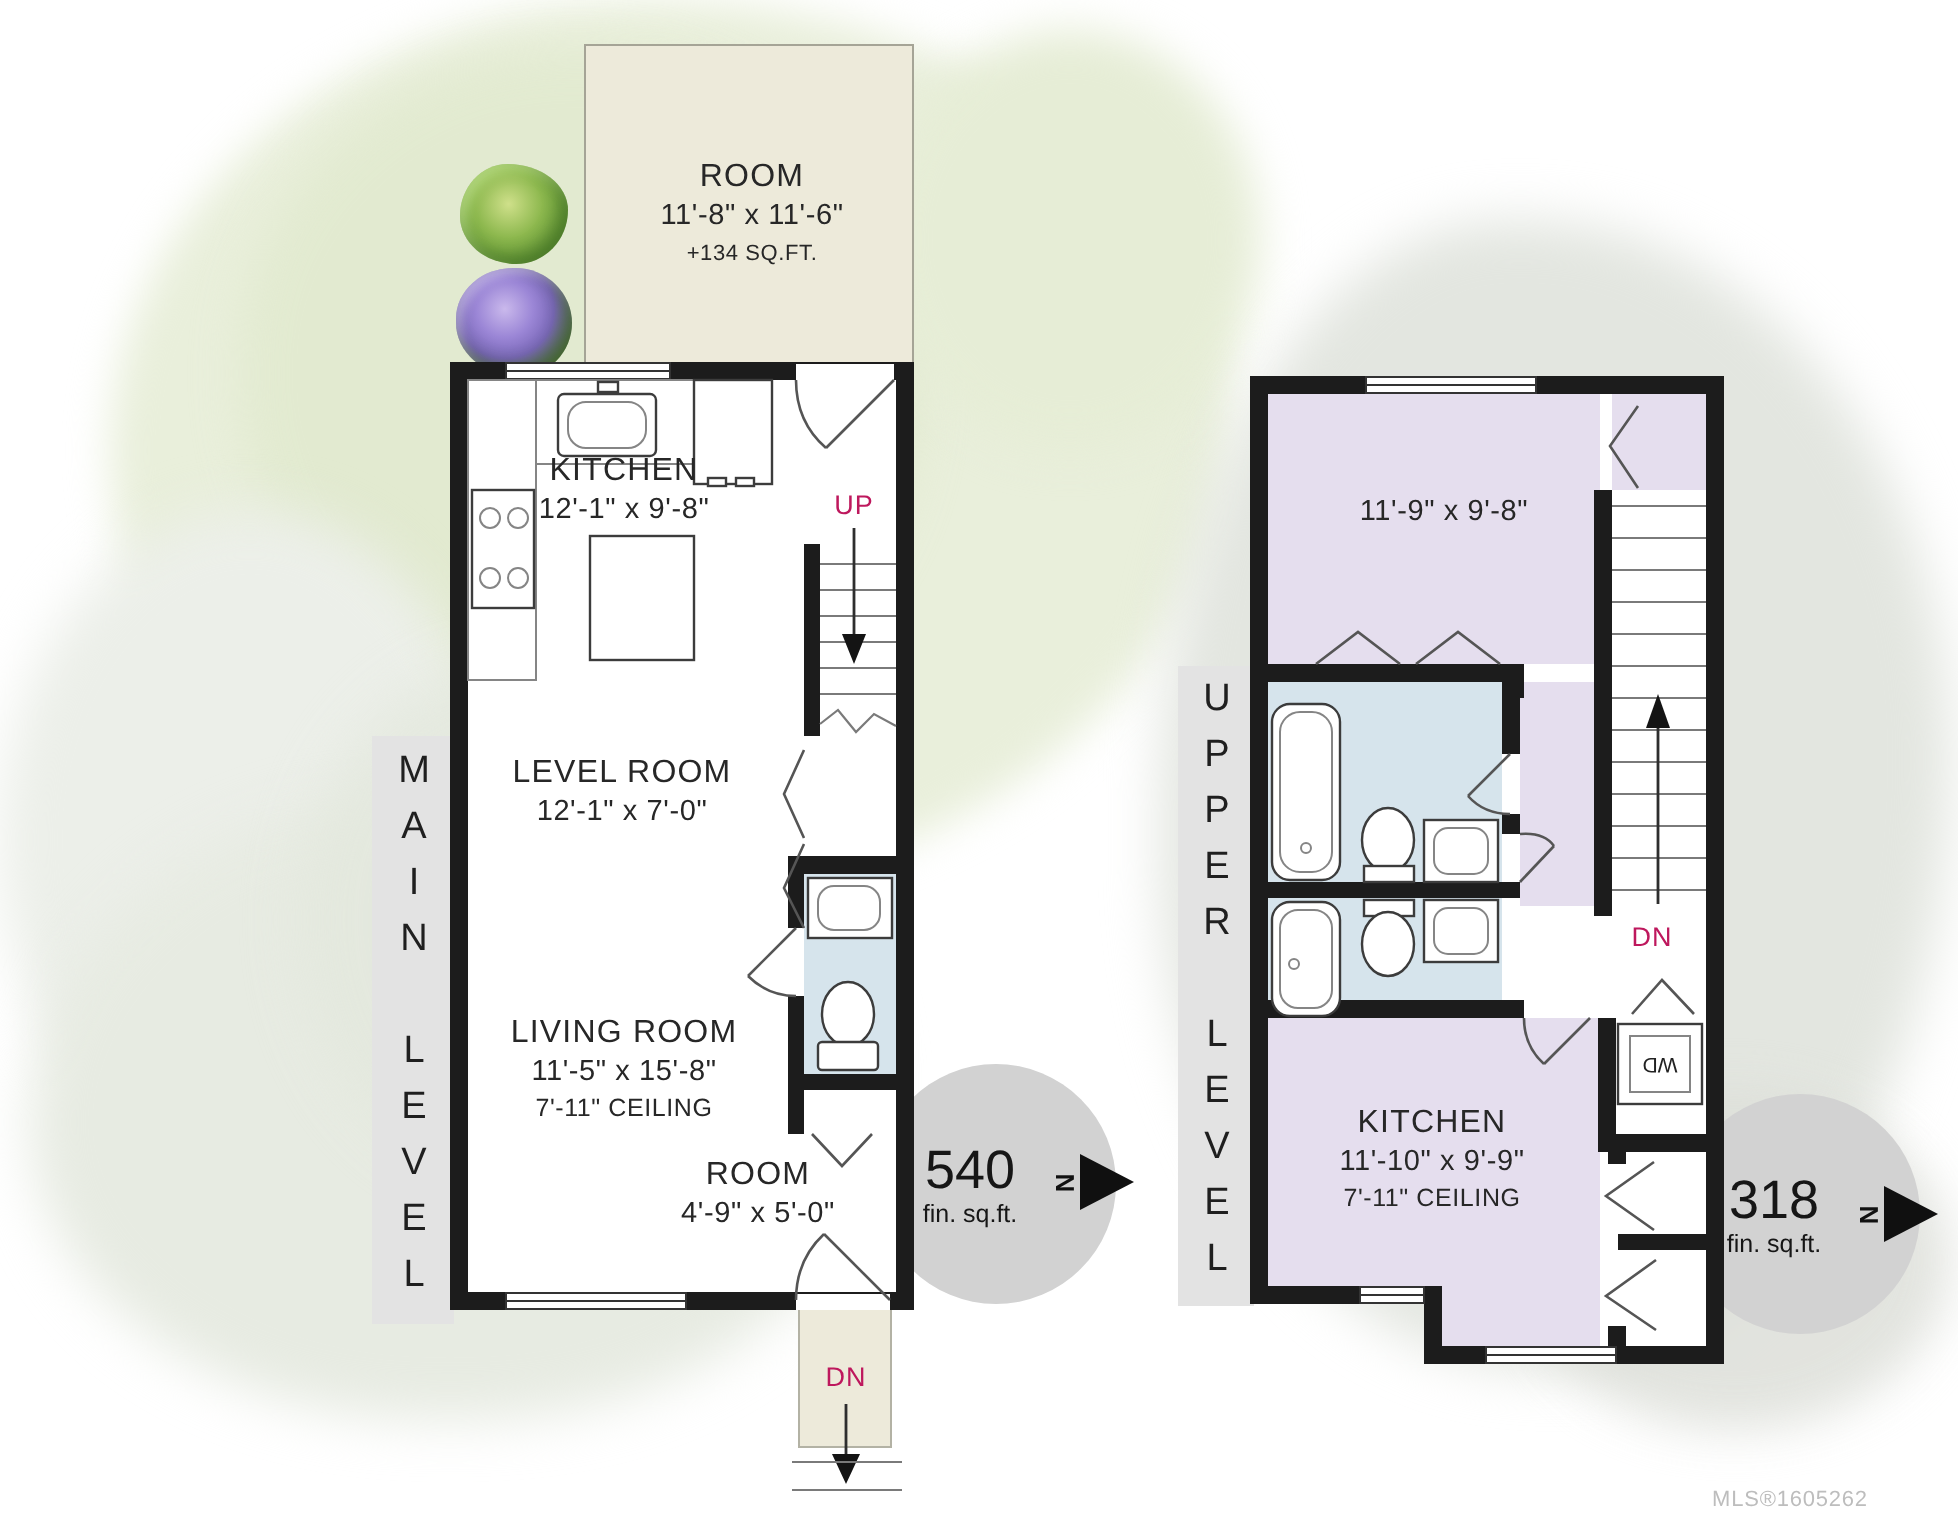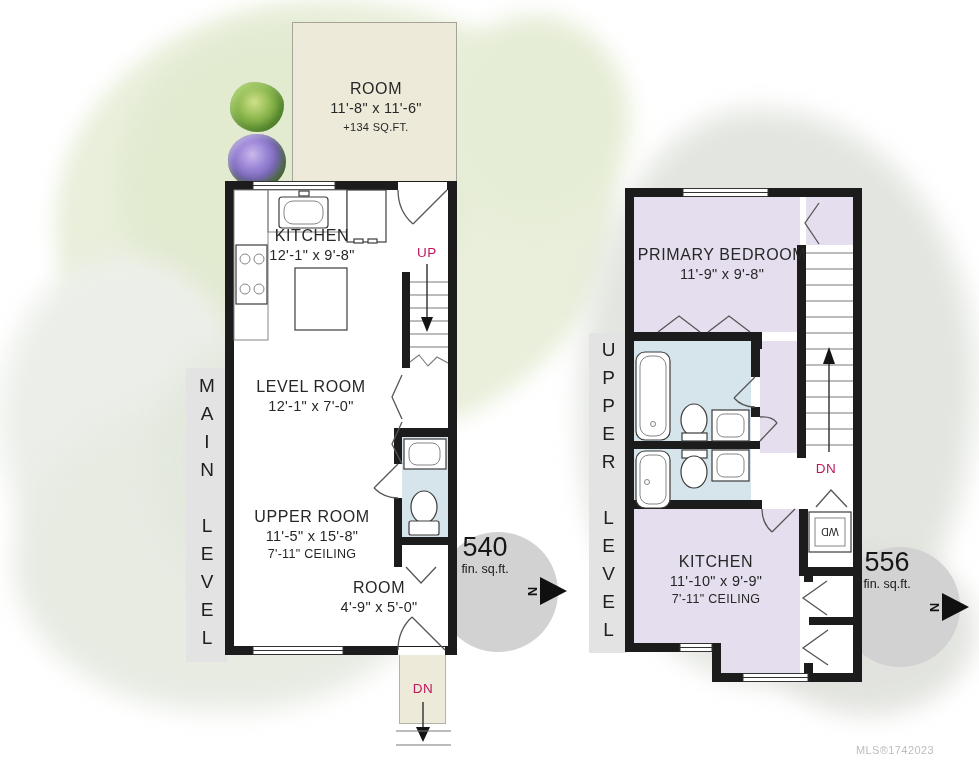--- a/index.html
+++ b/index.html
@@ -21,21 +21,21 @@
   .room-label{position:absolute;z-index:3;transform:translateX(-50%);text-align:center;white-space:nowrap;color:#272727}
   .rname{font-size:16px;letter-spacing:.6px}
   .rdims{font-size:14.5px;letter-spacing:.3px;margin-top:2px}
   .rceil{font-size:12.5px;letter-spacing:.3px;margin-top:3px}
   .rarea{font-size:11px;letter-spacing:.3px;margin-top:5px}
   .small-label{position:absolute;z-index:3;font-size:13.5px;color:#be185d;transform:translateX(-50%);letter-spacing:.5px}
   .patio{position:absolute;left:292px;top:22px;width:165px;height:160px;background:var(--patio-fill,#edeada);border:1px solid #a5a496;z-index:1}
   .stoop{position:absolute;left:399px;top:655px;width:47px;height:69px;background:var(--patio-fill,#edeada);border:1px solid #b3b2a4;border-top:none;z-index:1}
   .level-bar{position:absolute;background:var(--level-bar-fill,#e3e3e3);z-index:1;display:flex;align-items:center;justify-content:center}
   .level-bar span{writing-mode:vertical-rl;text-orientation:upright;font-size:19px;letter-spacing:7px;color:#1f1f1f}
-  .badge{position:absolute;width:120px;height:120px;border-radius:50%;background:var(--badge-fill,#d2d2d2);z-index:1;display:flex;flex-direction:column;align-items:center;}
+  .badge{position:absolute;width:120px;height:120px;border-radius:50%;background:var(--badge-fill,#d2d2d2);z-index:1;display:flex;flex-direction:column;align-items:center;justify-content:center}
   .badge .num{font-size:27px;color:#161616;margin-right:26px}
   .badge .unit{font-size:12.5px;color:#161616;margin-right:26px;margin-top:-1px}
   .north{position:absolute;z-index:3;display:flex;align-items:center;gap:3px}
   .north .n{font-size:13px;font-weight:bold;color:#111;transform:rotate(90deg)}
   .tri{width:0;height:0;border-top:14px solid transparent;border-bottom:14px solid transparent;border-left:27px solid #101010}
   .bush{position:absolute;z-index:1}
   .bush-green{left:230px;top:82px;width:54px;height:50px;
     background:radial-gradient(circle at 45% 40%, #cfe08a 0%, #8db84e 40%, #669a38 70%, #53802d 100%);
     border-radius:44% 56% 48% 52%/52% 46% 54% 48%;
     box-shadow:inset -4px -4px 8px rgba(40,80,20,.4), inset 3px 3px 6px rgba(230,255,180,.5)}
@@ -72,21 +72,21 @@
 
 <div class="badge" style="left:438px;top:532px">
   <div class="num">540</div>
   <div class="unit">fin. sq.ft.</div>
 </div>
 <div class="north" style="left:528px;top:577px">
   <span class="n">N</span>
   <span class="tri"></span>
 </div>
 <div class="badge" style="left:840px;top:547px">
-  <div class="num">556</div>
+  <div class="num">318</div>
   <div class="unit">fin. sq.ft.</div>
 </div>
 <div class="north" style="left:930px;top:593px">
   <span class="n">N</span>
   <span class="tri"></span>
 </div>
 
 <svg id="plan-svg" width="979" height="768" viewBox="0 0 979 768">
 
   <g>
@@ -313,36 +313,35 @@
 </div>
 <div class="room-label" style="left:312px;top:227px">
   <div class="rname">KITCHEN</div>
   <div class="rdims">12'-1" x 9'-8"</div>
 </div>
 <div class="room-label" style="left:311px;top:378px">
   <div class="rname">LEVEL ROOM</div>
   <div class="rdims">12'-1" x 7'-0"</div>
 </div>
 <div class="room-label" style="left:312px;top:508px">
-  <div class="rname">UPPER ROOM</div>
+  <div class="rname">LIVING ROOM</div>
   <div class="rdims">11'-5" x 15'-8"</div>
   <div class="rceil">7'-11" CEILING</div>
 </div>
 <div class="room-label" style="left:379px;top:579px">
   <div class="rname">ROOM</div>
   <div class="rdims">4'-9" x 5'-0"</div>
 </div>
 <div class="small-label" style="left:427px;top:245px">UP</div>
 <div class="small-label" style="left:423px;top:681px">DN</div>
 
 <div class="room-label" style="left:722px;top:246px">
-  <div class="rname">PRIMARY BEDROOM</div>
   <div class="rdims">11'-9" x 9'-8"</div>
 </div>
 <div class="room-label" style="left:716px;top:553px">
   <div class="rname">KITCHEN</div>
   <div class="rdims">11'-10" x 9'-9"</div>
   <div class="rceil">7'-11" CEILING</div>
 </div>
 <div class="small-label" style="left:826px;top:461px">DN</div>
 <div class="wd-label">WD</div>
 
-<div class="watermark">MLS®1742023</div>
+<div class="watermark">MLS®1605262</div>
 
 </body></html>

